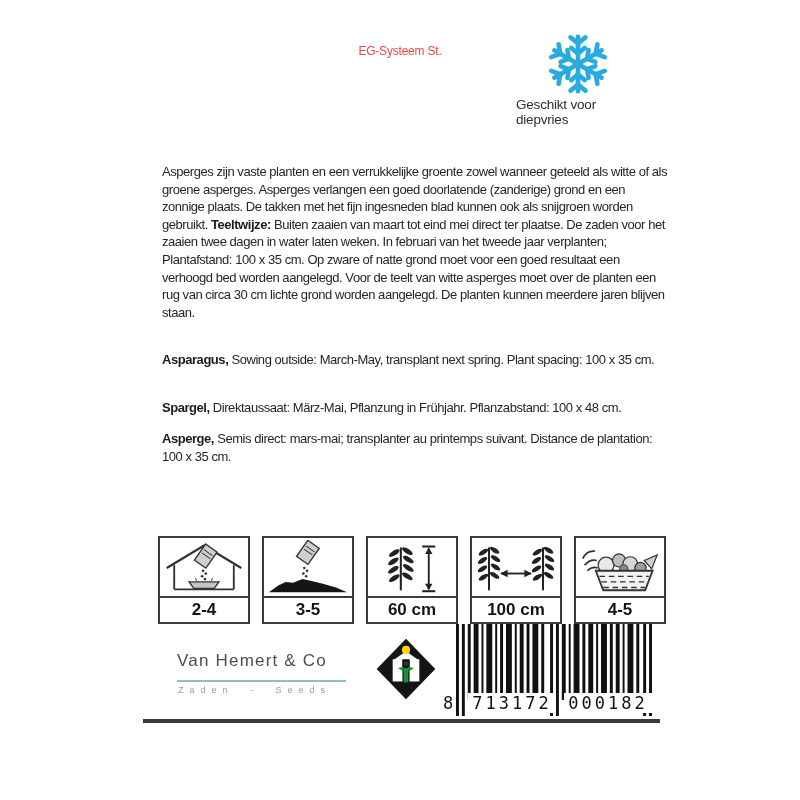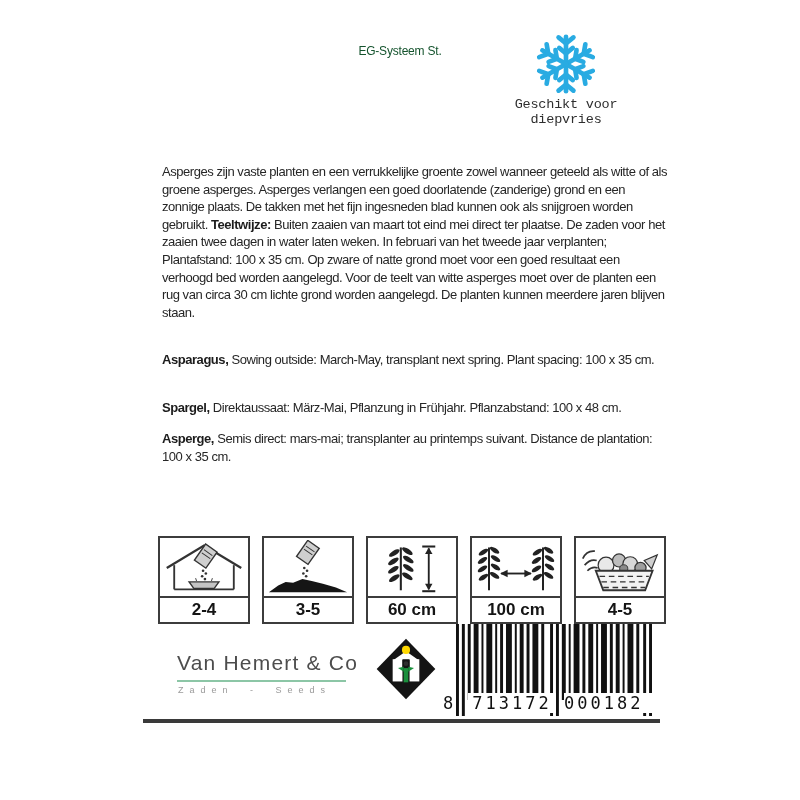--- a/index.html
+++ b/index.html
@@ -1,50 +1,50 @@
 <!DOCTYPE html>
 <html><head>
 <meta charset="utf-8">
 <style>
   html,body{margin:0;padding:0;background:#fff;}
   #label{position:relative;width:800px;height:800px;background:#ffffff;overflow:hidden;
          font-family:"Liberation Sans",sans-serif;color:#262626;}
   .abs{position:absolute;}
   
-  .sys-label{left:300px;top:44px;width:200px;text-align:center;font-size:12px;color:#14532d;letter-spacing:-0.2px;}
+  .sys-label{left:300px;top:44px;width:200px;text-align:center;font-size:12px;color:#ef4444;letter-spacing:-0.2px;}
   .art-no{left:159px;top:79px;font-size:29px;color:#2b2b2b;letter-spacing:0.5px;}
-  .freeze{left:504px;top:33px;width:124px;text-align:center;font-family:Liberation Mono, monospace;}
+  .freeze{left:516px;top:33px;width:124px;text-align:left;}
   .freeze svg{display:block;margin:0 auto;}
   .freeze-caption{margin-top:3px;font-size:13.5px;line-height:14.5px;color:#2e2e2e;letter-spacing:-0.2px;}
   
   .title{left:162px;top:145px;width:520px;font-size:13.5px;font-weight:bold;color:#1c1c1c;letter-spacing:-0.3px;}
   .para{width:505px;font-size:13px;line-height:17.6px;letter-spacing:-0.45px;color:#262626;}
   .p-nl{left:162px;top:163px;}
   .p-en{left:162px;top:351px;}
   .p-de{left:162px;top:399px;}
   .p-fr{left:162px;top:430px;}
   .lead{font-weight:bold;color:#1c1c1c;}
   
   .picto-row{left:158px;top:536px;width:494px;display:flex;gap:12px;}
   .picto-box{flex:1;border:2px solid #3c3c3c;background:#fff;}
   .picto-icon{height:58px;border-bottom:2px solid #3c3c3c;display:flex;align-items:center;justify-content:center;overflow:hidden;}
   .picto-label{height:24px;display:flex;align-items:center;justify-content:center;
                font-size:17px;font-weight:600;color:#141414;letter-spacing:0;}
   
-  .brand-name{left:177px;top:651px;font-size:21px;color:#4d4d4d;letter-spacing:1.2px;}
+  .brand-name{left:177px;top:651px;font-size:17px;color:#4d4d4d;letter-spacing:1.2px;}
   .brand-rule{left:177px;top:680px;width:169px;height:2px;}
   .brand-tagline{left:178px;top:685px;font-size:9px;color:#9a9a9a;letter-spacing:6px;word-spacing:8px;}
   .brand-logo{left:374px;top:636px;}
   
   .barcode{left:443px;top:624px;width:212px;height:92px;}
   .barcode svg{position:absolute;left:13px;top:0;}
   .bc-digit{position:absolute;top:69px;font-family:"DejaVu Sans Mono",monospace;font-size:17px;color:#111;background:#fff;}
   .bc-d1{left:0px;}
   .bc-d2{left:25px;width:88px;text-align:center;letter-spacing:3px;}
-  .bc-d3{left:121px;width:88px;text-align:left;letter-spacing:3px;}
+  .bc-d3{left:121px;width:88px;text-align:center;letter-spacing:3px;}
   .bottom-rule{left:143px;top:719px;width:517px;height:3.5px;background:#3a3a3a;}
 </style>
 </head>
 <body>
 
 <div id="label">
 
   <div class="abs sys-label">EG-Systeem St.</div>
 
   <div class="abs freeze">

